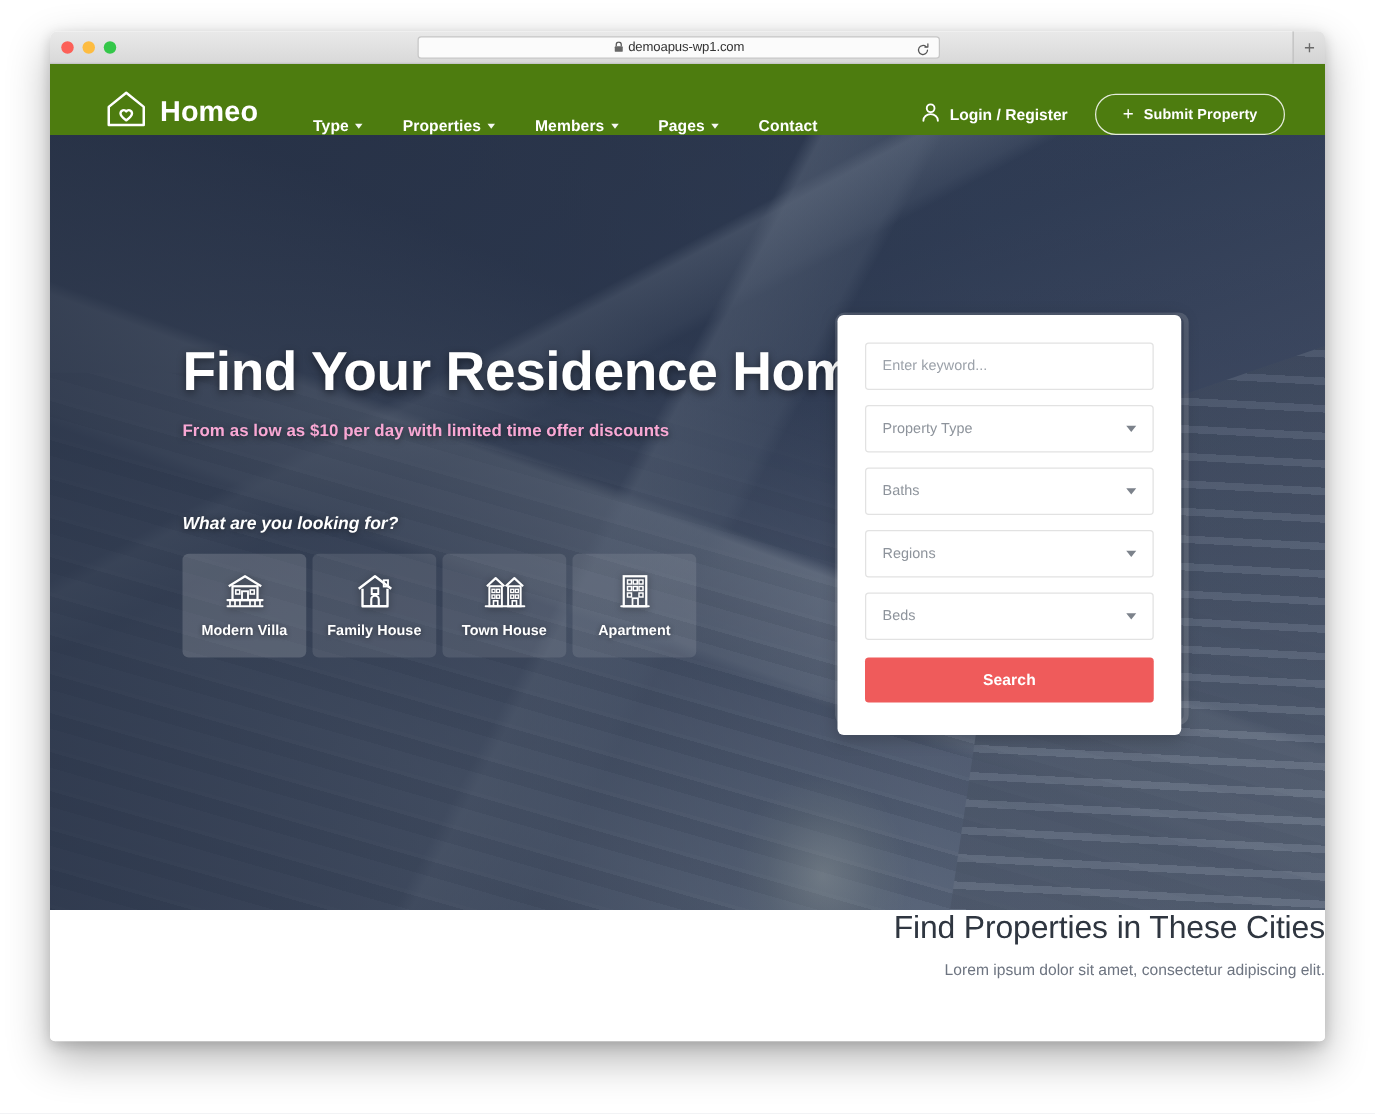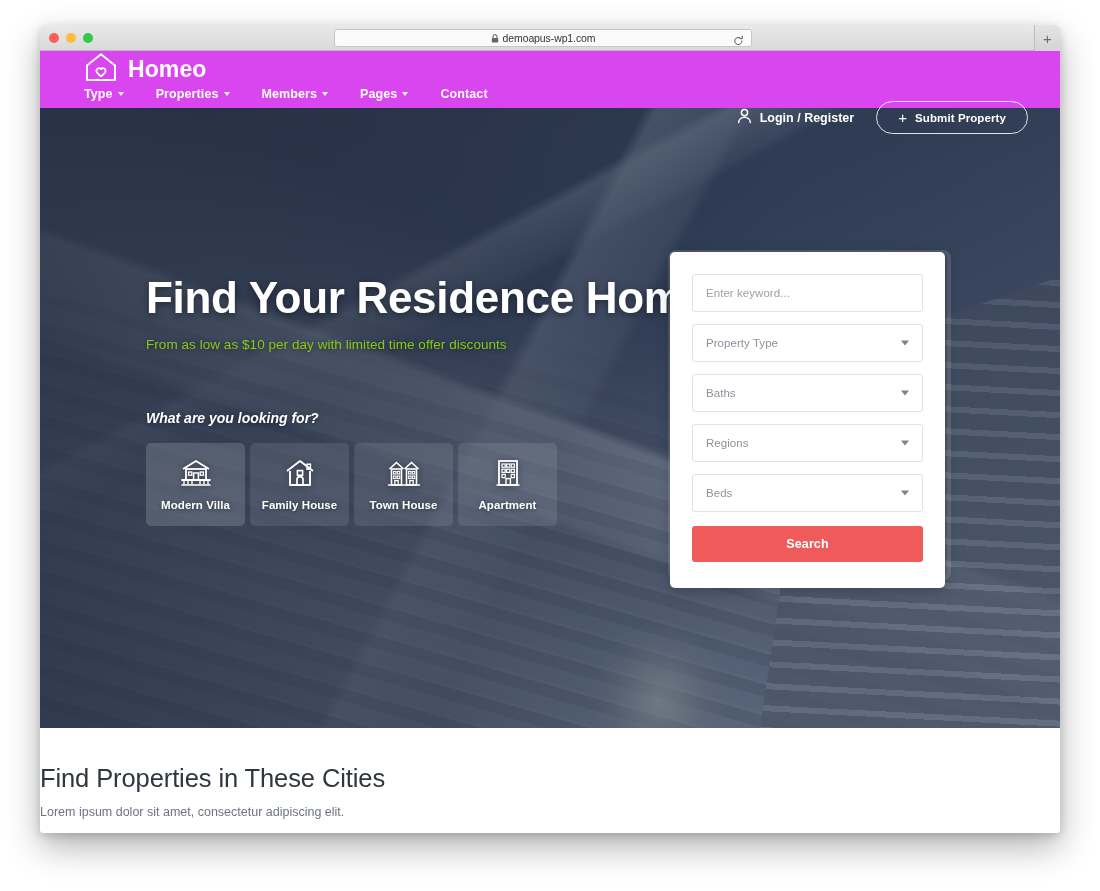--- a/index.html
+++ b/index.html
@@ -155,25 +155,24 @@
     left: 548px; bottom: 0;
     width: 140px; height: 110px;
     background: radial-gradient(ellipse at 50% 75%, rgba(196,205,198,0.55) 0%, rgba(150,163,160,0.25) 45%, rgba(0,0,0,0) 70%);
   }
 
   
   .navbar {
     position: relative;
     z-index: 6;
     height: 57px;
-    background: #d946ef;
-    display: flex;
-    align-items: flex-start;
+    background: #4d7c0f;
+    display: flex;
+    align-items: flex-end;
     padding: 0 0 0 44px;
-    flex-direction: column;
   }
   .brand {
     display: flex;
     align-items: center;
     gap: 10px;
     margin-right: 44px;
   }
   .brand-name {
     color: #fff;
     font-size: 23px;
@@ -246,23 +245,23 @@
   }
   .hero-title {
     color: #ffffff;
     font-size: 44px;
     font-weight: 700;
     letter-spacing: -0.3px;
     text-shadow: 0 2px 7px rgba(0,0,0,0.45);
   }
   .hero-sub {
     margin-top: 14px;
-    color: #84cc16;
+    color: #f9a8d4;
     font-size: 13.5px;
-    font-weight: 400;
+    font-weight: 700;
     letter-spacing: 0.05px;
     text-shadow: 0 1px 5px rgba(0,0,0,0.5);
   }
   .looking-for {
     margin-top: 58px;
     color: #ffffff;
     font-size: 14px;
     font-style: italic;
     font-weight: 600;
     text-shadow: 0 1px 5px rgba(0,0,0,0.5);
@@ -364,22 +363,21 @@
     font-size: 12.5px;
     font-weight: 700;
     letter-spacing: 0.1px;
     cursor: pointer;
   }
 
   
   .cities-section {
     height: 99px;
     background: #ffffff;
-    text-align: left;
-    padding-top: 36px;
+    text-align: right;
   }
   .cities-title {
     color: #2f3640;
     font-size: 25.5px;
     font-weight: 400;
     letter-spacing: -0.1px;
   }
   .cities-sub {
     margin-top: 12px;
     color: #6d7480;

